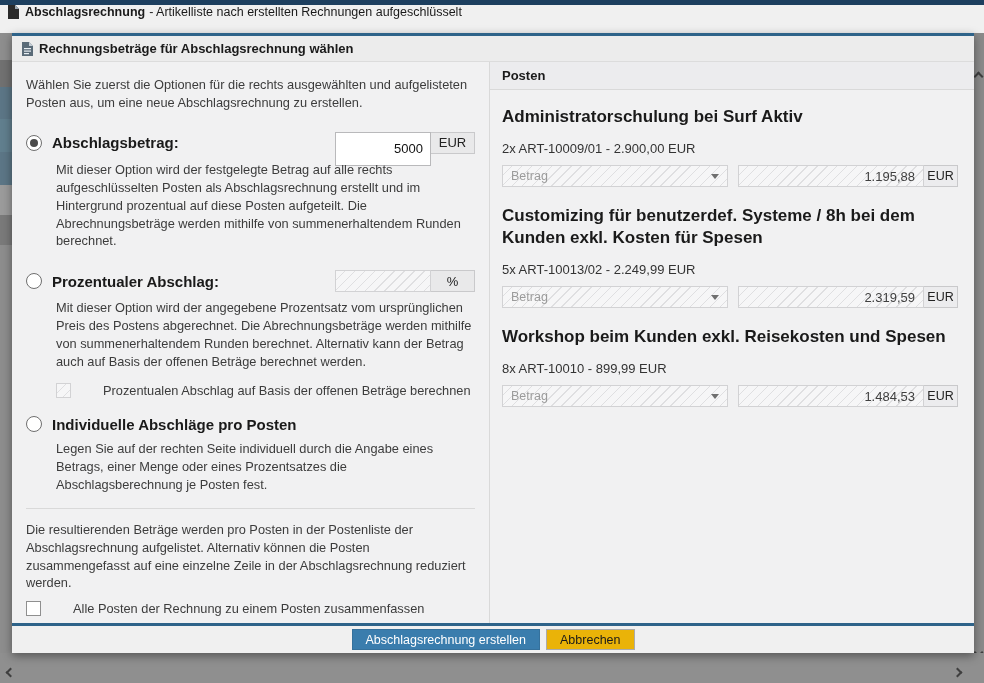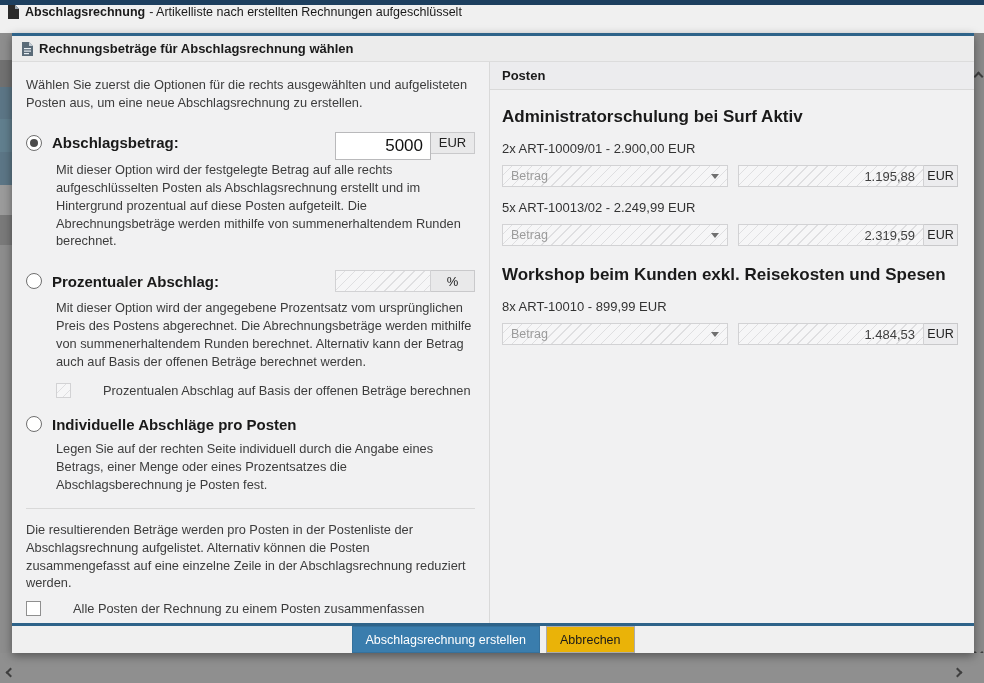--- a/index.html
+++ b/index.html
@@ -36,21 +36,21 @@
   
   .col-left { width:478px; flex:0 0 478px; padding:14px 14px 0 14px; border-right:1px solid #d9d9d9; font-size:12.8px; color:#3c3c3c; }
   .intro { line-height:1.4; margin-bottom:10px; }
   .opt-row { display:flex; align-items:center; margin-top:20px; }
   .opt-label { font-size:15px; font-weight:bold; color:#1a1a1a; margin-left:10px; }
   .spacer { flex:1; }
   .radio { width:16px; height:16px; border:1.5px solid #6f6f6f; border-radius:50%; background:#fff; flex:0 0 auto; position:relative; }
   .radio.sel::after { content:""; position:absolute; left:3px; top:3px; width:8px; height:8px; border-radius:50%; background:#4a4a4a; }
   .opt-desc { margin:7px 0 0 30px; line-height:1.4; }
   .field-group { display:flex; align-items:stretch; height:22px; }
-  .field-input { width:96px; background:#fff; border:1px solid #b9b9bb; font-size:17px; color:#111; text-align:right; padding:0 7px; height:28px; font-family:"Liberation Sans",sans-serif; }
+  .field-input { width:96px; background:#fff; border:1px solid #b9b9bb; font-size:13px; color:#111; text-align:right; padding:0 7px; height:34px; font-family:"Liberation Sans",sans-serif; }
   .suffix { width:44px; background:#e9e9ea; border:1px solid #c9c9cb; border-left:none; display:flex; align-items:center; justify-content:center; font-size:13px; color:#222; }
   .hatch { background-color:#f6f6f7; background-image:repeating-linear-gradient(135deg, rgba(0,0,0,0) 0px, rgba(0,0,0,0) 6px, #dfdfe1 6px, #dfdfe1 7px); border:1px solid #d2d2d4; }
   .pct-box { width:96px; height:22px; }
   .chk-row { display:flex; align-items:center; margin:12px 0 0 30px;gap:23px; }
   .chk-row.root { margin-left:0; }
   .checkbox { width:15px; height:15px; flex:0 0 auto; }
   .checkbox.enabled { background:#fff; border:1px solid #8f8f8f; }
   .chk-label { margin-left:9px; font-size:12.8px; color:#3c3c3c; }
   .divider { height:1px; background:#d9d9d9; margin-top:14px; }
   .note { margin-top:12px; line-height:1.4; }
@@ -63,21 +63,21 @@
   .item-title.first { margin-top:10px; }
   .item-sub { font-size:13px; color:#333; margin-top:13px; }
   .item-controls { display:flex; margin-top:9px; gap:10px; }
   .dd { flex:0 0 226px; height:22px; display:flex; align-items:center; padding:0 8px; font-size:12.5px; color:#9b9b9b; }
   .dd .caret { margin-left:auto; width:0; height:0; border-left:4px solid transparent; border-right:4px solid transparent; border-top:5px solid #6f6f6f; }
   .amt-group { flex:1; display:flex; align-items:stretch; height:22px; }
   .amt { flex:1; display:flex; align-items:center; justify-content:flex-end; padding:0 8px; font-size:13px; color:#3f3f3f; }
   .amt-suffix { width:34px; background:#ececee; border:1px solid #c9c9cb; border-left:none; display:flex; align-items:center; justify-content:center; font-size:12.5px; color:#222; }
 
   
-  .btn { height:27px; font-size:12.5px; padding:0 13px; display:flex; align-items:center; cursor:pointer; font-family:"Liberation Sans",sans-serif; }
+  .btn { height:21px; font-size:12.5px; padding:0 13px; display:flex; align-items:center; cursor:pointer; font-family:"Liberation Sans",sans-serif; }
   .btn-primary { background:#3a7dad; color:#fff; border:1px solid #35719c; }
   .btn-secondary { background:#eab308; color:#1a1a1a; border:1px solid #ababab; }
 </style>
 </head>
 <body>
 
 <div class="screen">
 
   <div class="bg-rows">
     <div style="height:27px;background:#8e8e8e"></div>
@@ -185,20 +185,21 @@
               <div class="amt-group">
                 <div class="amt hatch">
                   <span>1.195,88</span>
                 </div>
                 <span class="amt-suffix">EUR</span>
               </div>
             </div>
           </div>
 
           <div>
+            <div class="item-title">Customizing für benutzerdef. Systeme / 8h bei dem Kunden exkl. Kosten für Spesen</div>
             <div class="item-sub">5x ART-10013/02 - 2.249,99 EUR</div>
             <div class="item-controls">
               <div class="dd hatch">
                 <span>Betrag</span>
                 <span class="caret"></span>
               </div>
               <div class="amt-group">
                 <div class="amt hatch">
                   <span>2.319,59</span>
                 </div>

